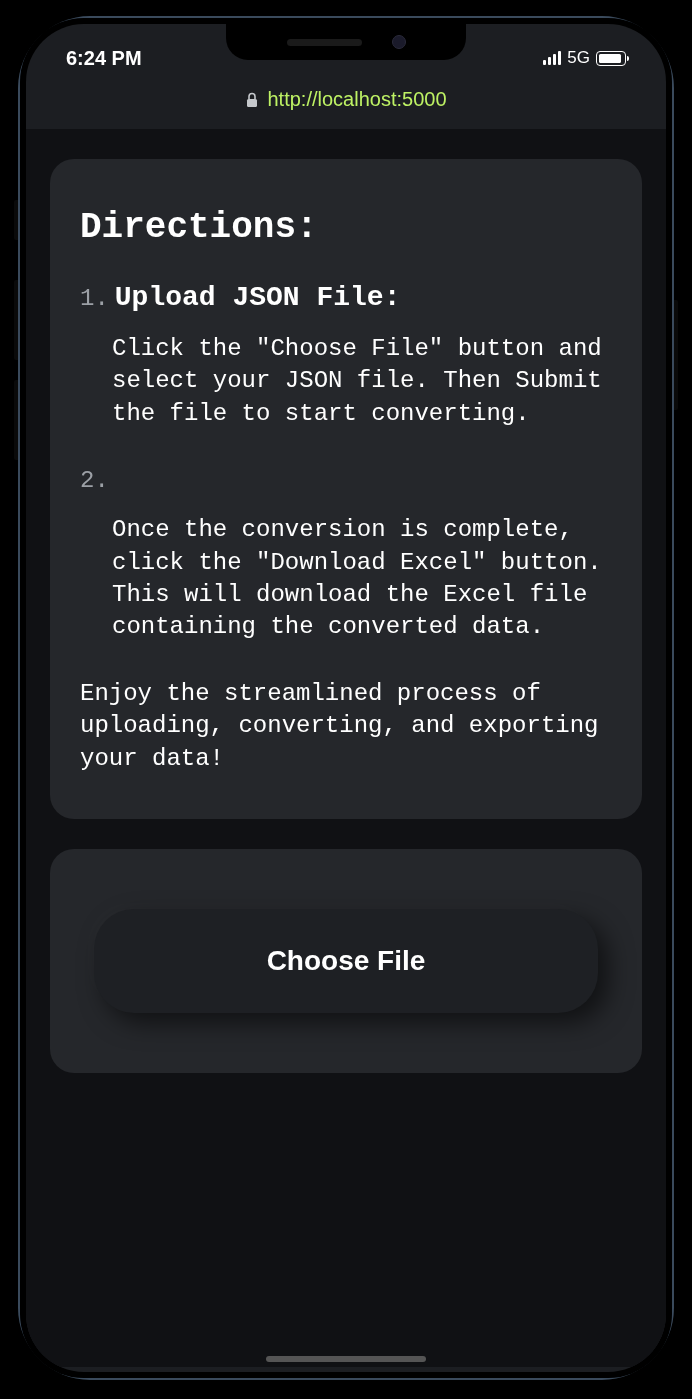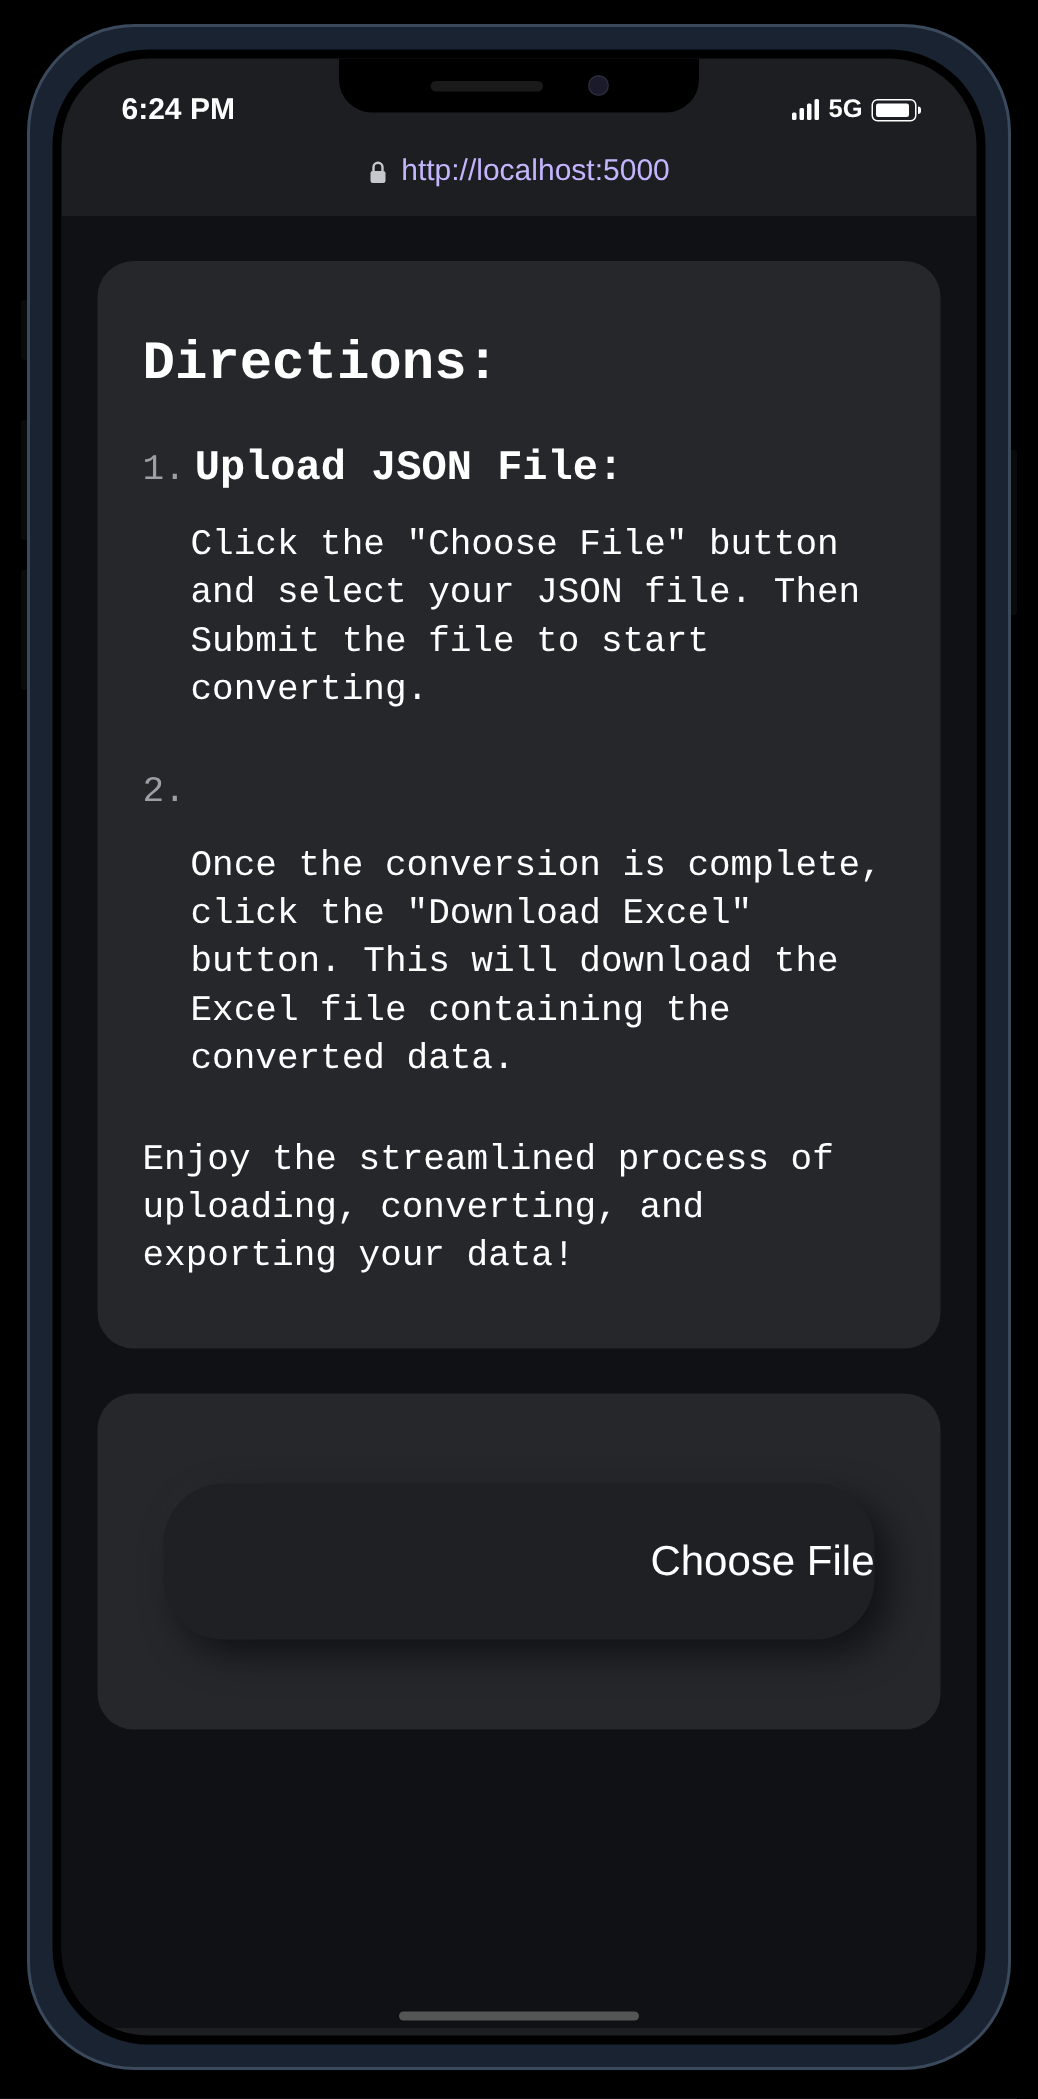--- a/index.html
+++ b/index.html
@@ -12,21 +12,21 @@
     position: relative;
   }
   .phone-frame {
     position: absolute;
     top: 18px;
     left: 20px;
     width: 652px;
     height: 1360px;
     border-radius: 70px;
     background: #1a2332;
-    padding: 15px;
+    padding: 0;
     box-shadow: 0 0 0 2px #3a4a5c;
   }
   .phone-inner {
     width: 100%;
     height: 100%;
     border-radius: 64px;
     background: #000;
     padding: 6px;
   }
   .screen {
@@ -88,21 +88,21 @@
   }
   .signal-bars span {
     width: 3px;
     background: #fff;
     border-radius: 1px;
   }
   .signal-bars span:nth-child(1){height:5px}
   .signal-bars span:nth-child(2){height:8px}
   .signal-bars span:nth-child(3){height:11px}
   .signal-bars span:nth-child(4){height:14px}
-  .network-type { font-size: 17px; font-weight: 700; }
+  .network-type { font-size: 17px; font-weight: 400; }
   .battery {
     width: 30px;
     height: 15px;
     border: 1.5px solid #fff;
     border-radius: 4px;
     position: relative;
     padding: 2px;
   }
   .battery::after {
     content: '';
@@ -115,21 +115,21 @@
     border-radius: 0 2px 2px 0;
   }
   .battery-fill {
     width: 90%;
     height: 100%;
     background: #fff;
     border-radius: 1.5px;
   }
   .url-bar {
     text-align: center;
-    color: #c4b5fd;
+    color: #bef264;
     font-size: 20px;
     padding: 12px 0 18px 0;
     display: flex;
     justify-content: center;
     align-items: center;
     gap: 8px;
   }
   .content-wrap {
     background: #101114;
     padding: 30px 24px;
@@ -182,24 +182,23 @@
     flex-direction: column;
     gap: 70px;
   }
   .action-btn {
     background: #1e2024;
     color: #fff;
     border: none;
     border-radius: 40px;
     padding: 36px 0;
     font-size: 28px;
-    font-weight: 400;
+    font-weight: 700;
     cursor: pointer;
     box-shadow: 10px 10px 24px rgba(0,0,0,0.55), -6px -6px 16px rgba(255,255,255,0.015);
-    text-align: right;
   }
   .home-indicator {
     position: absolute;
     bottom: 10px;
     left: 50%;
     transform: translateX(-50%);
     width: 160px;
     height: 6px;
     background: #555;
     border-radius: 4px;

